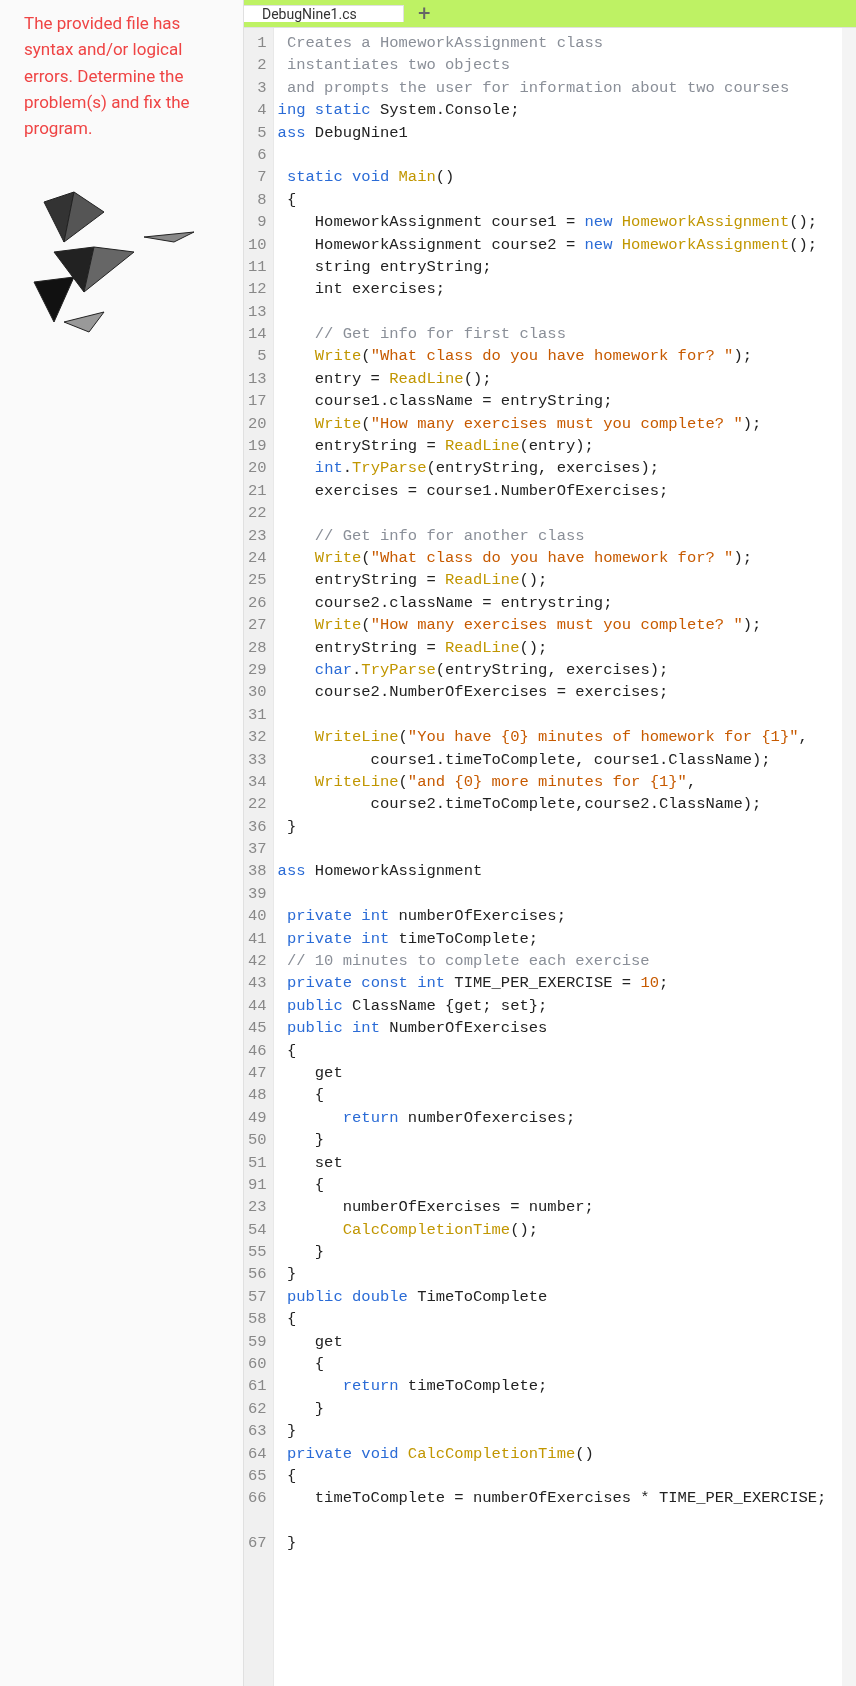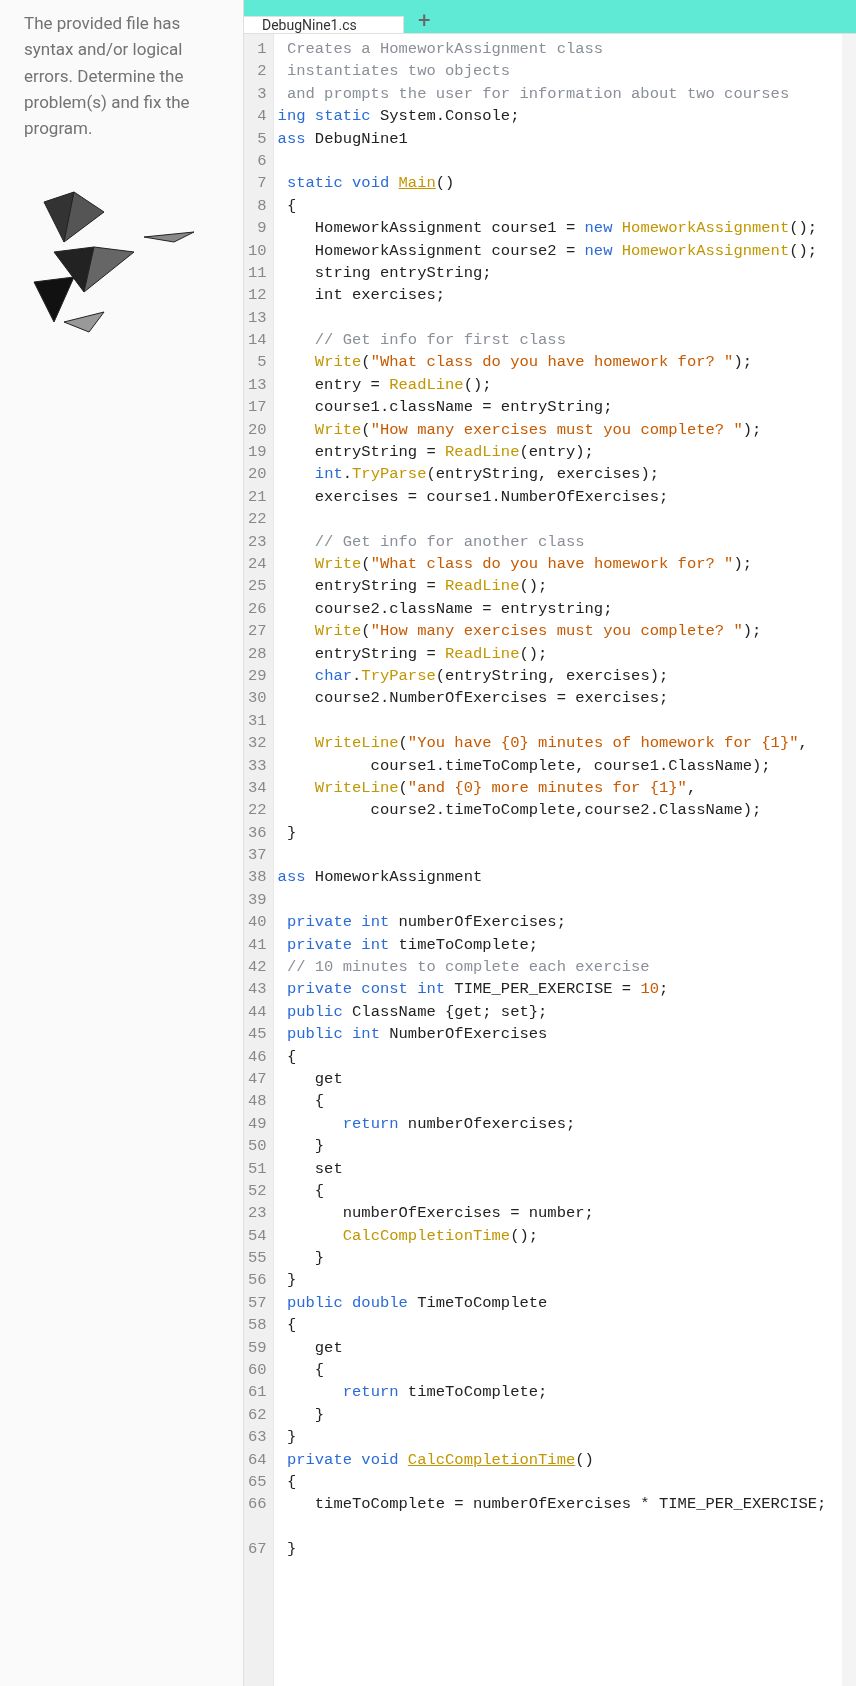--- a/index.html
+++ b/index.html
@@ -19,38 +19,38 @@
 }
 .sidebar h1 {
   font-size: 28px;
   font-weight: 700;
   color: #111;
   margin-bottom: 24px;
 }
 .sidebar p {
   font-size: 17px;
   line-height: 1.55;
-  color: #737373;
+  color: #ef4444;
   margin-bottom: 40px;
 }
 .decorative {
   margin-top: 10px;
 }
 .main {
   flex: 1;
   display: flex;
   flex-direction: column;
   background: #fff;
 }
 .tabbar {
   display: flex;
   border-bottom: 1px solid #e0e0e0;
-  background: #5eead4;
-  height: 34px;
-  align-items: flex-end;
+  background: #bef264;
+  height: 28px;
+  align-items: center;
 }
 .tab {
   display: flex;
   align-items: center;
   padding: 0 18px;
   font-size: 14px;
   color: #333;
   border-right: 1px solid #e0e0e0;
   border-top: 1px solid #e0e0e0;
   background: #fff;
@@ -86,21 +86,21 @@
 .gutter div { height: 22.4px; }
 .code {
   padding: 4px 0 20px 4px;
   white-space: pre;
   color: #222;
   flex: 1;
 }
 .code-line { height: 22.4px; }
 .tok-comment { color: #8a8f98; }
 .tok-keyword { color: #2a6bd6; }
-.tok-func { color: #c19600; text-decoration: underline; }
+.tok-func { color: #c19600; }
 .tok-string { color: #c75a00; }
 .tok-number { color: #c75a00; }
 .tok-class { color: #c19600; }
 .tok-method { color: #c19600; }
 .scrollbar-track {
   position: absolute;
   right: 0;
   top: 0;
   width: 14px;
   height: 100%;
@@ -182,21 +182,21 @@
         <div>42</div>
         <div>43</div>
         <div>44</div>
         <div>45</div>
         <div>46</div>
         <div>47</div>
         <div>48</div>
         <div>49</div>
         <div>50</div>
         <div>51</div>
-        <div>52</div>
+        <div>91</div>
         <div>23</div>
         <div>54</div>
         <div>55</div>
         <div>56</div>
         <div>57</div>
         <div>58</div>
         <div>59</div>
         <div>60</div>
         <div>61</div>
         <div>62</div>

